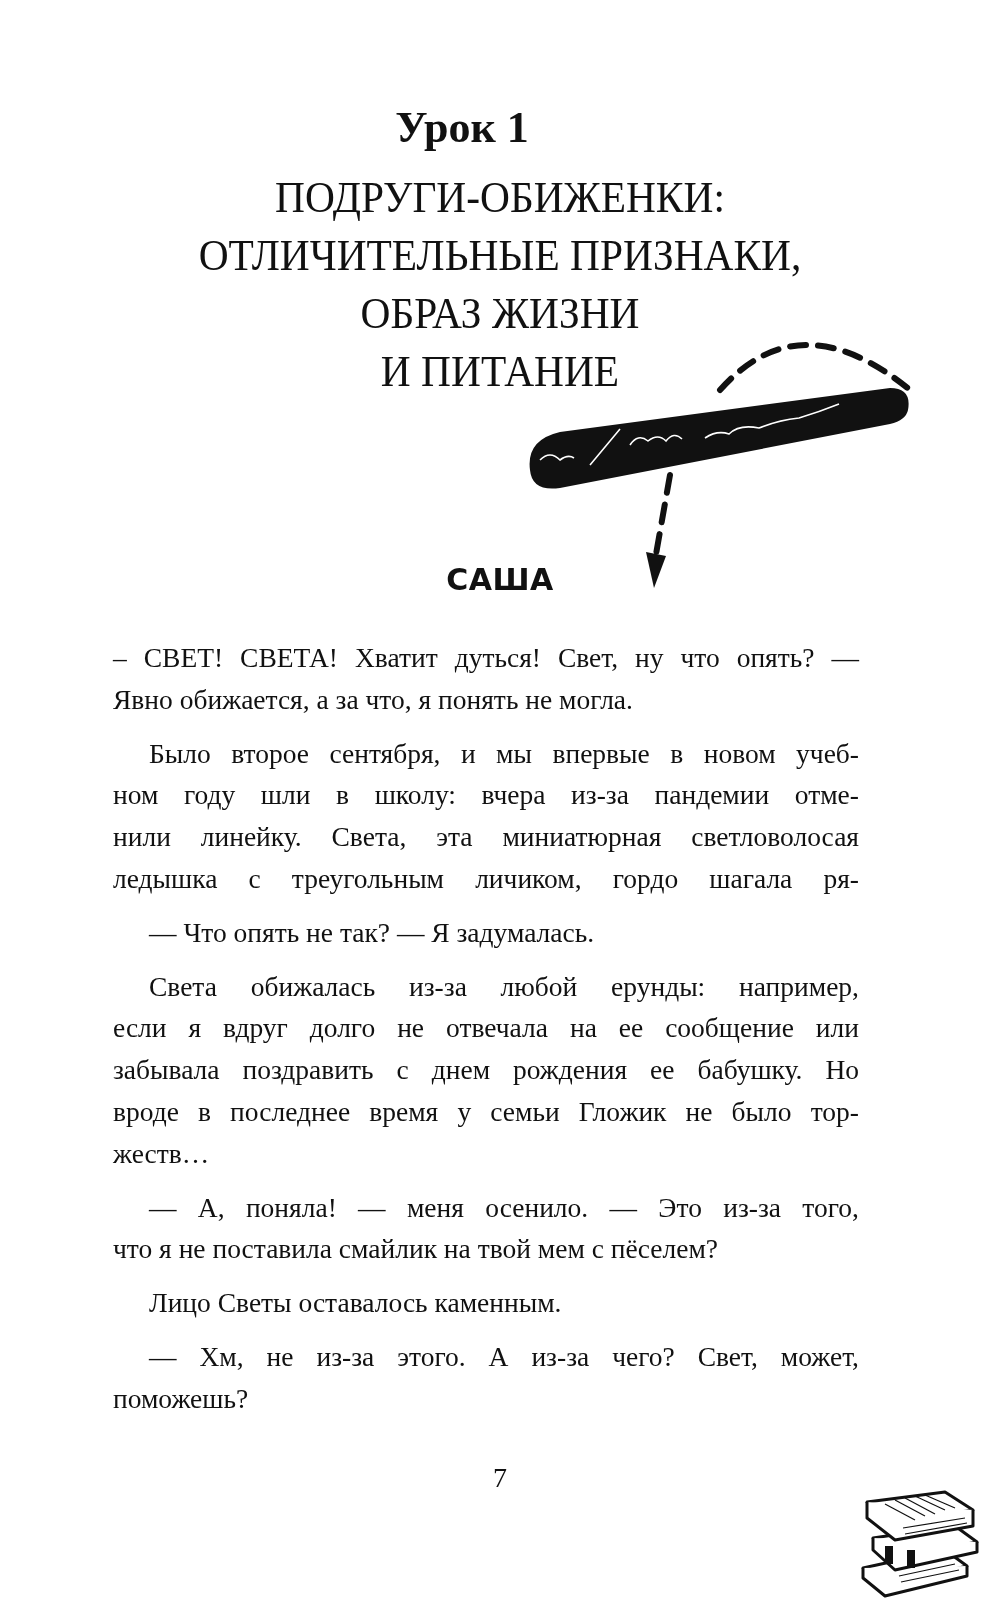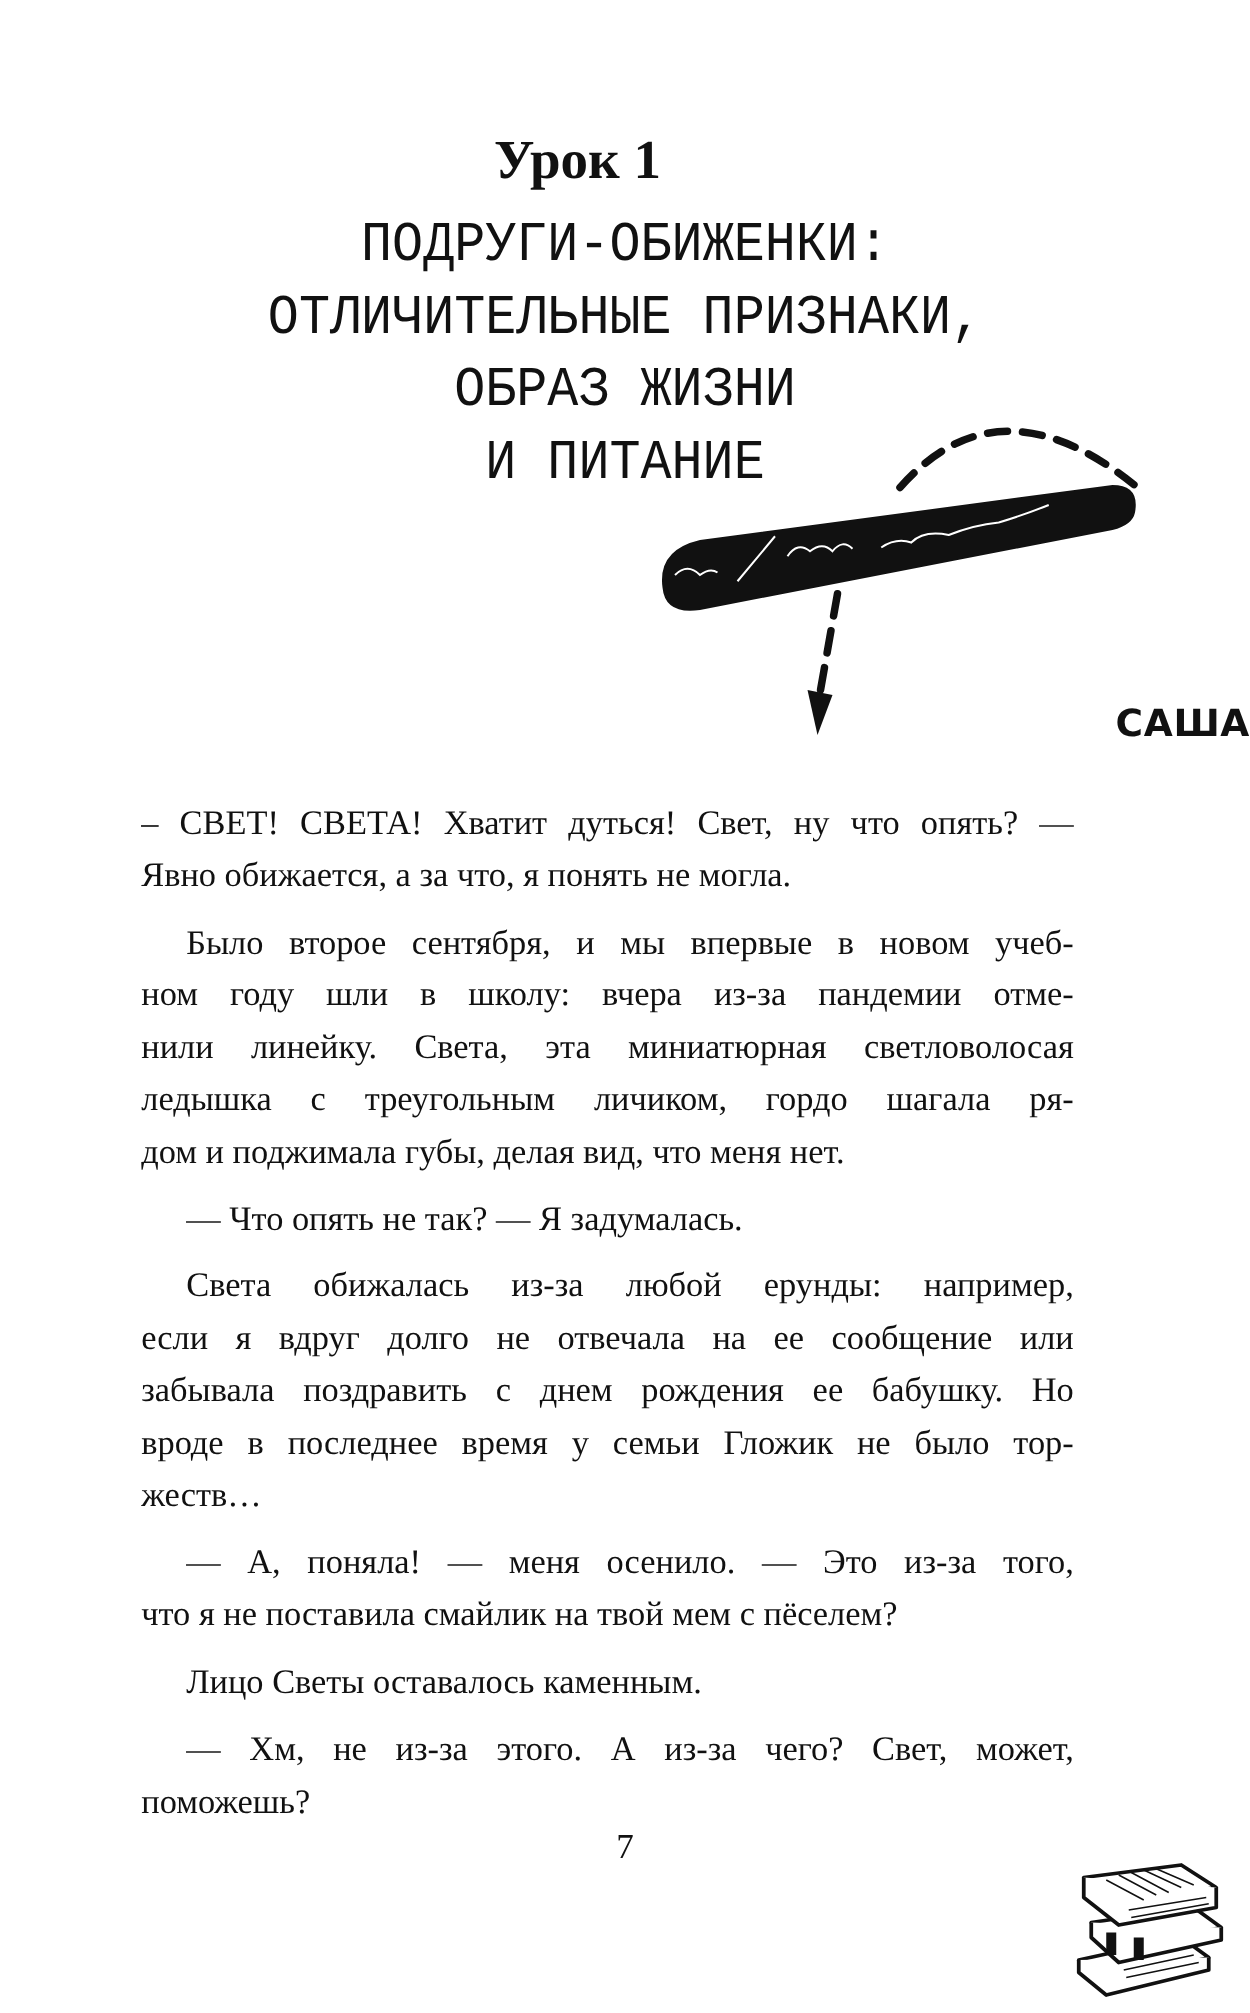--- a/index.html
+++ b/index.html
@@ -1,23 +1,23 @@
 <!DOCTYPE html>
 <html><head>
 <meta charset="utf-8">
 <style>
   html, body { margin:0; padding:0; background:#ffffff; }
   body { width:1000px; height:1610px; position:relative; overflow:hidden; color:#111111; }
   .lesson-no { position:absolute; top:102px; left:0; width:924px; text-align:center;
     font-family:"Liberation Serif", serif; font-weight:bold; font-size:44px; letter-spacing:0; }
   .chapter-title { position:absolute; top:168px; left:0; width:1000px; text-align:center;
-    font-family:Liberation Mono, monospace; font-size:45px; line-height:58px; font-weight:normal; }
+    font-family:Liberation Serif, serif; font-size:45px; line-height:58px; font-weight:normal; }
   .chapter-title div { transform:scaleX(0.92); }
   .doodle { position:absolute; left:520px; top:320px; width:420px; height:290px; }
-  .section-head { position:absolute; top:562px; left:0; width:1000px; text-align:right;
+  .section-head { position:absolute; top:562px; left:0; width:1000px; text-align:center;
     font-family:"DejaVu Sans", sans-serif; font-weight:bold; font-size:30px; letter-spacing:0.5px; }
   .body-text { position:absolute; top:625px; left:101px; width:770px;
     font-family:"Liberation Serif", serif; font-size:27.5px; line-height:41.8px; text-align:justify; }
   .body-text p { margin:12px; }
   .body-text .line { display:block; text-align:justify; text-align-last:justify; white-space:nowrap; }
   .body-text .line.last { text-align-last:left; }
   .page-number { position:absolute; top:1462px; left:0; width:1000px; text-align:center;
     font-family:"Liberation Serif", serif; font-size:28px; }
   .books { position:absolute; left:855px; top:1480px; width:130px; height:120px; }
 </style>
@@ -46,21 +46,20 @@
 <div class="body-text">
   <p>
     <span class="line">– СВЕТ! СВЕТА! Хватит дуться! Свет, ну что опять? —</span>
     <span class="line last">Явно обижается, а за что, я понять не могла.</span>
   </p>
   <p>
     <span class="line" style="padding-left:36px">Было второе сентября, и мы впервые в новом учеб-</span>
     <span class="line">ном году шли в школу: вчера из-за пандемии отме-</span>
     <span class="line">нили линейку. Света, эта миниатюрная светловолосая</span>
     <span class="line">ледышка с треугольным личиком, гордо шагала ря-</span>
-    <span class="line last">дом и поджимала губы, делая вид, что меня нет.</span>
   </p>
   <p>
     <span class="line last" style="padding-left:36px">— Что опять не так? — Я задумалась.</span>
   </p>
   <p>
     <span class="line" style="padding-left:36px">Света обижалась из-за любой ерунды: например,</span>
     <span class="line">если я вдруг долго не отвечала на ее сообщение или</span>
     <span class="line">забывала поздравить с днем рождения ее бабушку. Но</span>
     <span class="line">вроде в последнее время у семьи Гложик не было тор-</span>
     <span class="line last">жеств…</span>

